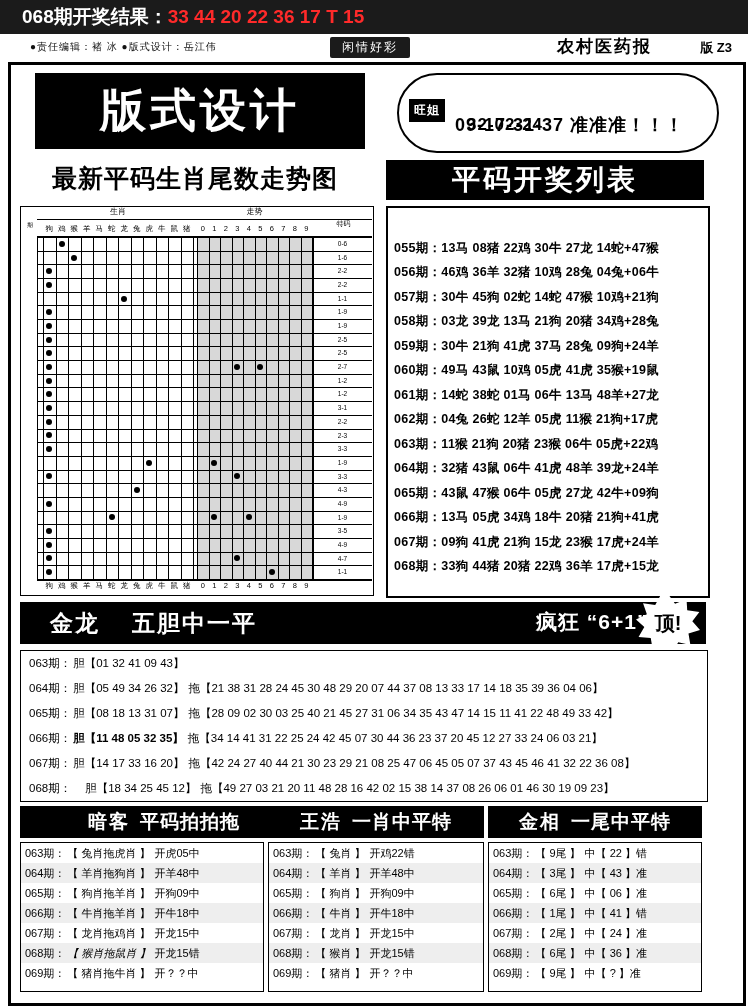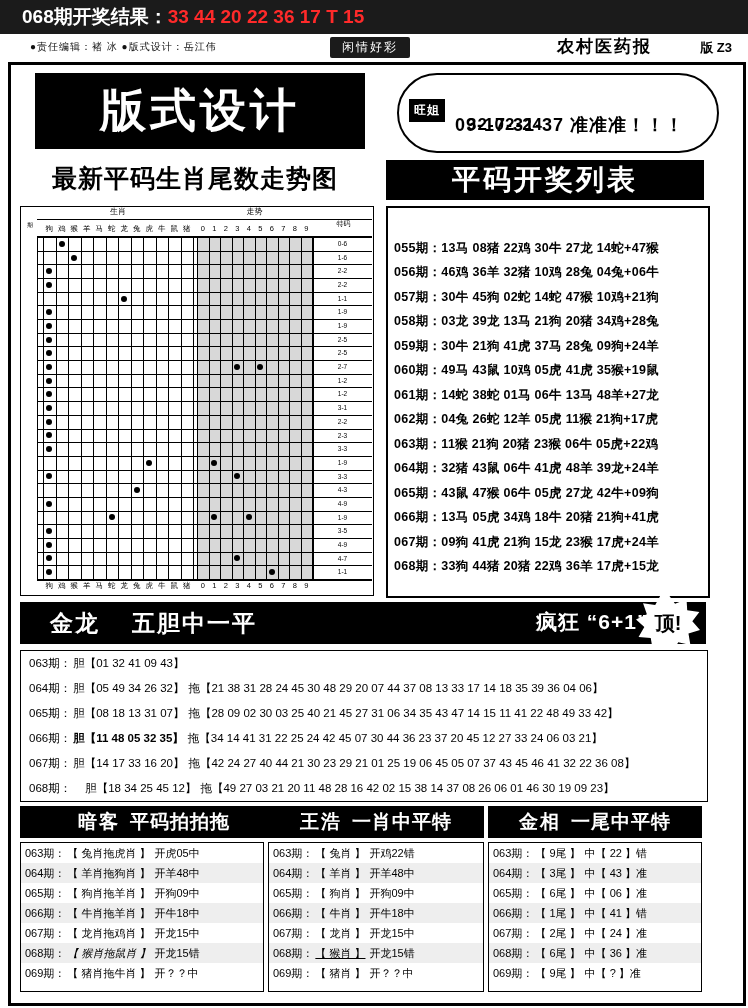--- a/index.html
+++ b/index.html
@@ -383,33 +383,33 @@
           <span style="margin-left: 4px;">拖【28 09 02 30 03 25 40 21 45 27 31 06 34 35 43 47 14 15 11 41 22 48 49 33 42】</span>
         </div>
         <div class="dtrow">
           <span>066期：</span>
           <span style="margin-left: 2px; font-weight: bold;">胆【11 48 05 32 35】</span>
           <span style="margin-left: 4px;">拖【34 14 41 31 22 25 24 42 45 07 30 44 36 23 37 20 45 12 27 33 24 06 03 21】</span>
         </div>
         <div class="dtrow">
           <span>067期：</span>
           <span style="margin-left: 2px;">胆【14 17 33 16 20】</span>
-          <span style="margin-left: 4px;">拖【42 24 27 40 44 21 30 23 29 21 01 25 19 06 45 05 07 37 43 45 46 41 32 22 36 08】</span>
+          <span style="margin-left: 4px;">拖【42 24 27 40 44 21 30 23 29 21 08 25 47 06 45 05 07 37 43 45 46 41 32 22 36 08】</span>
         </div>
         <div class="dtrow">
           <span>068期：</span>
           <span style="margin-left: 14px;">胆【18 34 25 45 12】</span>
           <span style="margin-left: 4px;">拖【49 27 03 21 20 11 48 28 16 42 02 15 38 14 37 08 26 06 01 46 30 19 09 23】</span>
         </div>
       </div>
   </div>
 
   <div class="bottomwrap">
     <div id="bottom-layer">
-        <div class="bhead" style="left: 0px; width: 268px;">
+        <div class="bhead" style="left: 0px; width: 268px; padding-left: 10px;">
           <span class="nm">暗客</span>
           <span class="tx">平码拍拍拖</span>
         </div>
         <div class="bpanel" style="left: 0px; width: 242px; height: 148px;">
           <div class="brow">
             <span>063期：</span>
             <span style="margin-left: 2px;">【 兔肖拖虎肖 】</span>
             <span style="margin-left: 4px;">开虎05中</span>
           </div>
           <div class="brow alt">
@@ -468,21 +468,21 @@
             <span style="margin-left: 2px;">【 牛肖 】</span>
             <span style="margin-left: 4px;">开牛18中</span>
           </div>
           <div class="brow">
             <span>067期：</span>
             <span style="margin-left: 2px;">【 龙肖 】</span>
             <span style="margin-left: 4px;">开龙15中</span>
           </div>
           <div class="brow alt">
             <span>068期：</span>
-            <span style="margin-left: 2px; text-decoration: underline;">【 猴肖 】</span>
+            <span style="margin-left: 2px;">【 猴肖 】</span>
             <span style="margin-left: 4px;">开龙15错</span>
           </div>
           <div class="brow">
             <span>069期：</span>
             <span style="margin-left: 2px;">【 猪肖 】</span>
             <span style="margin-left: 4px;">开？？中</span>
           </div>
         </div>
         <div class="bhead" style="left: 468px; width: 214px;">
           <span class="nm">金相</span>

